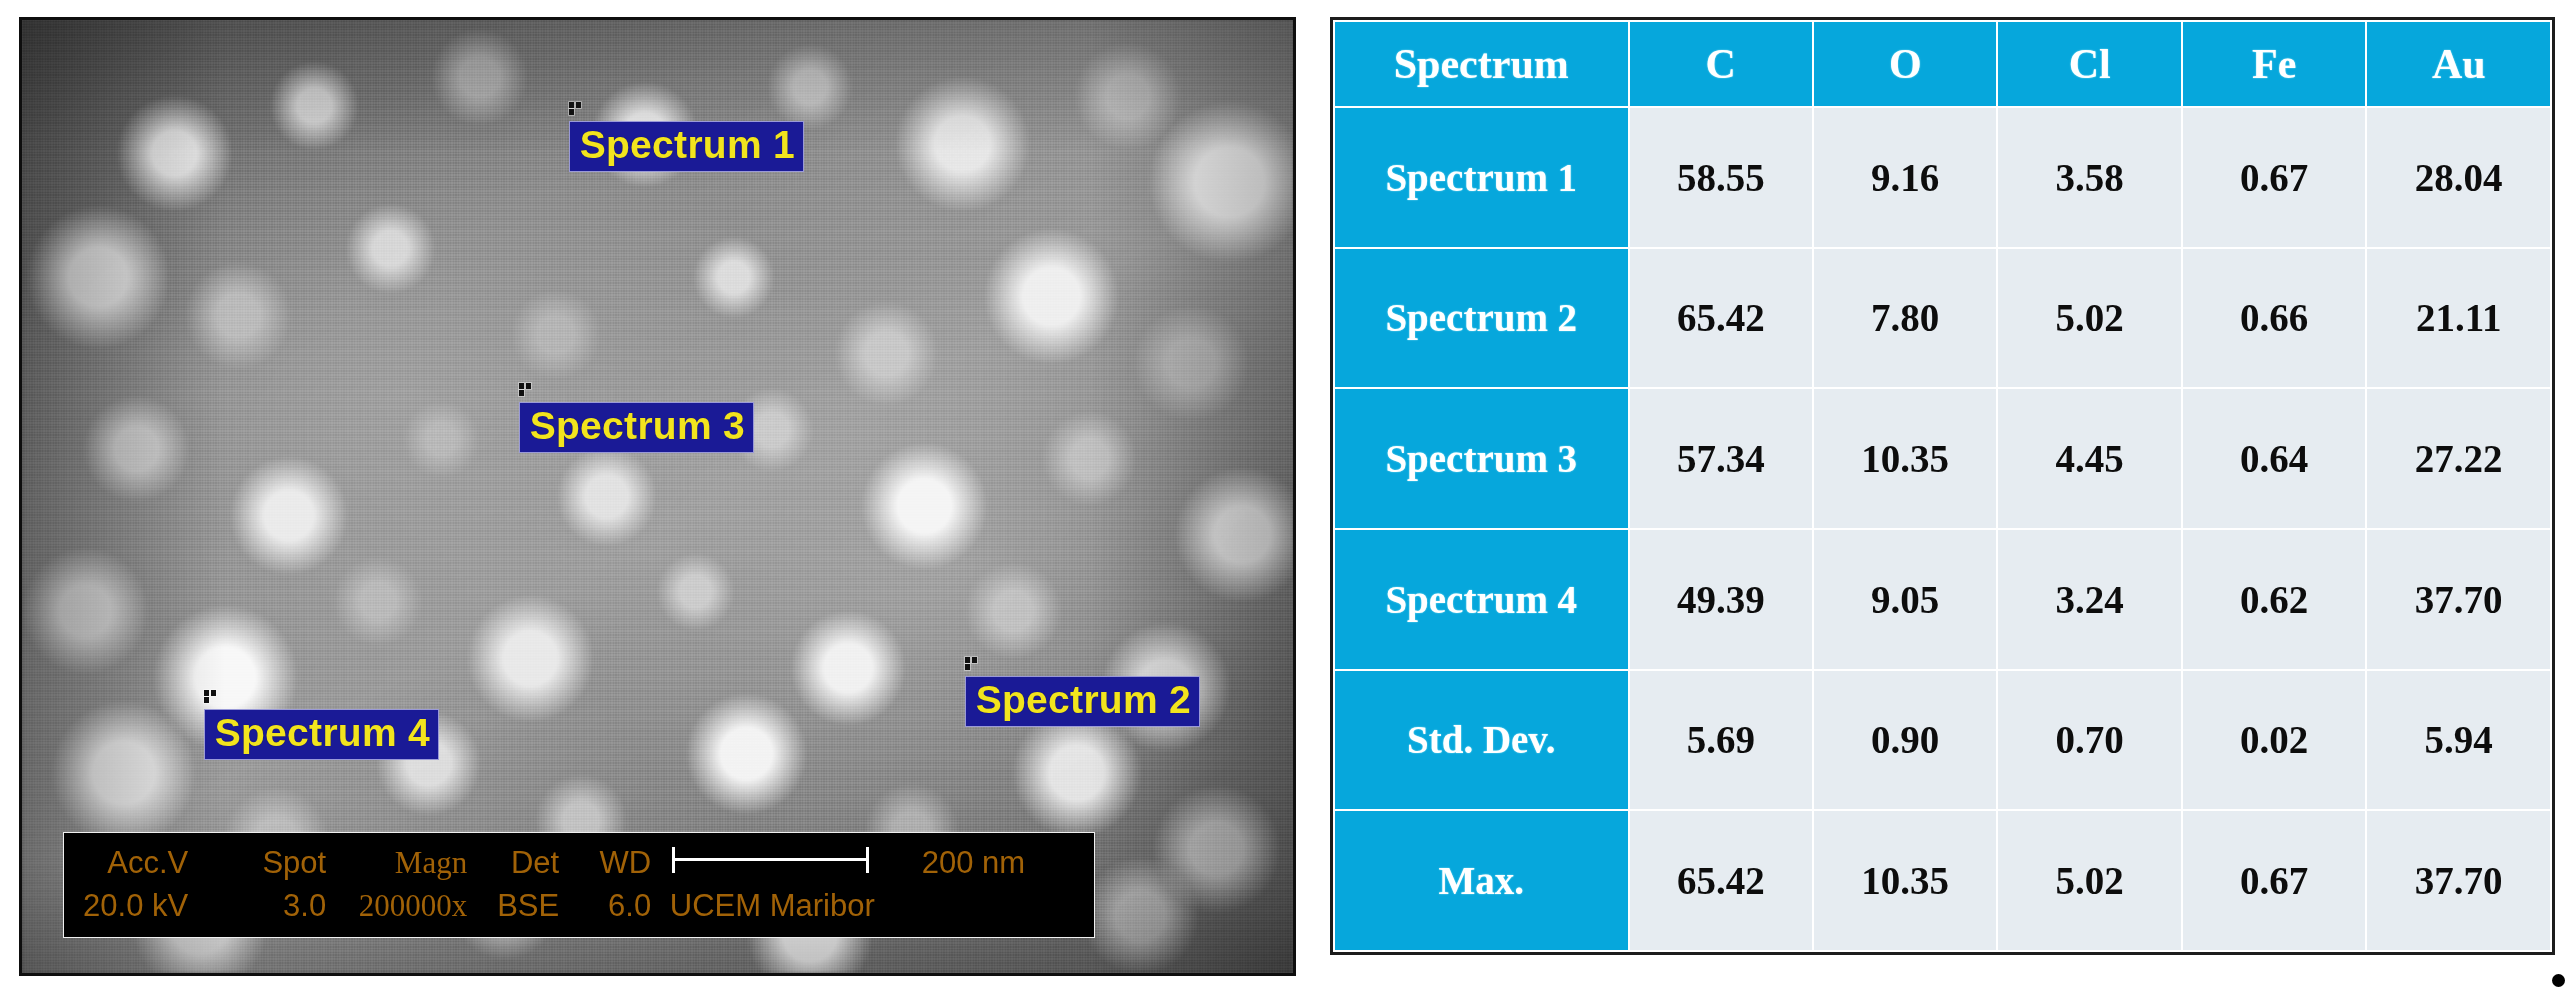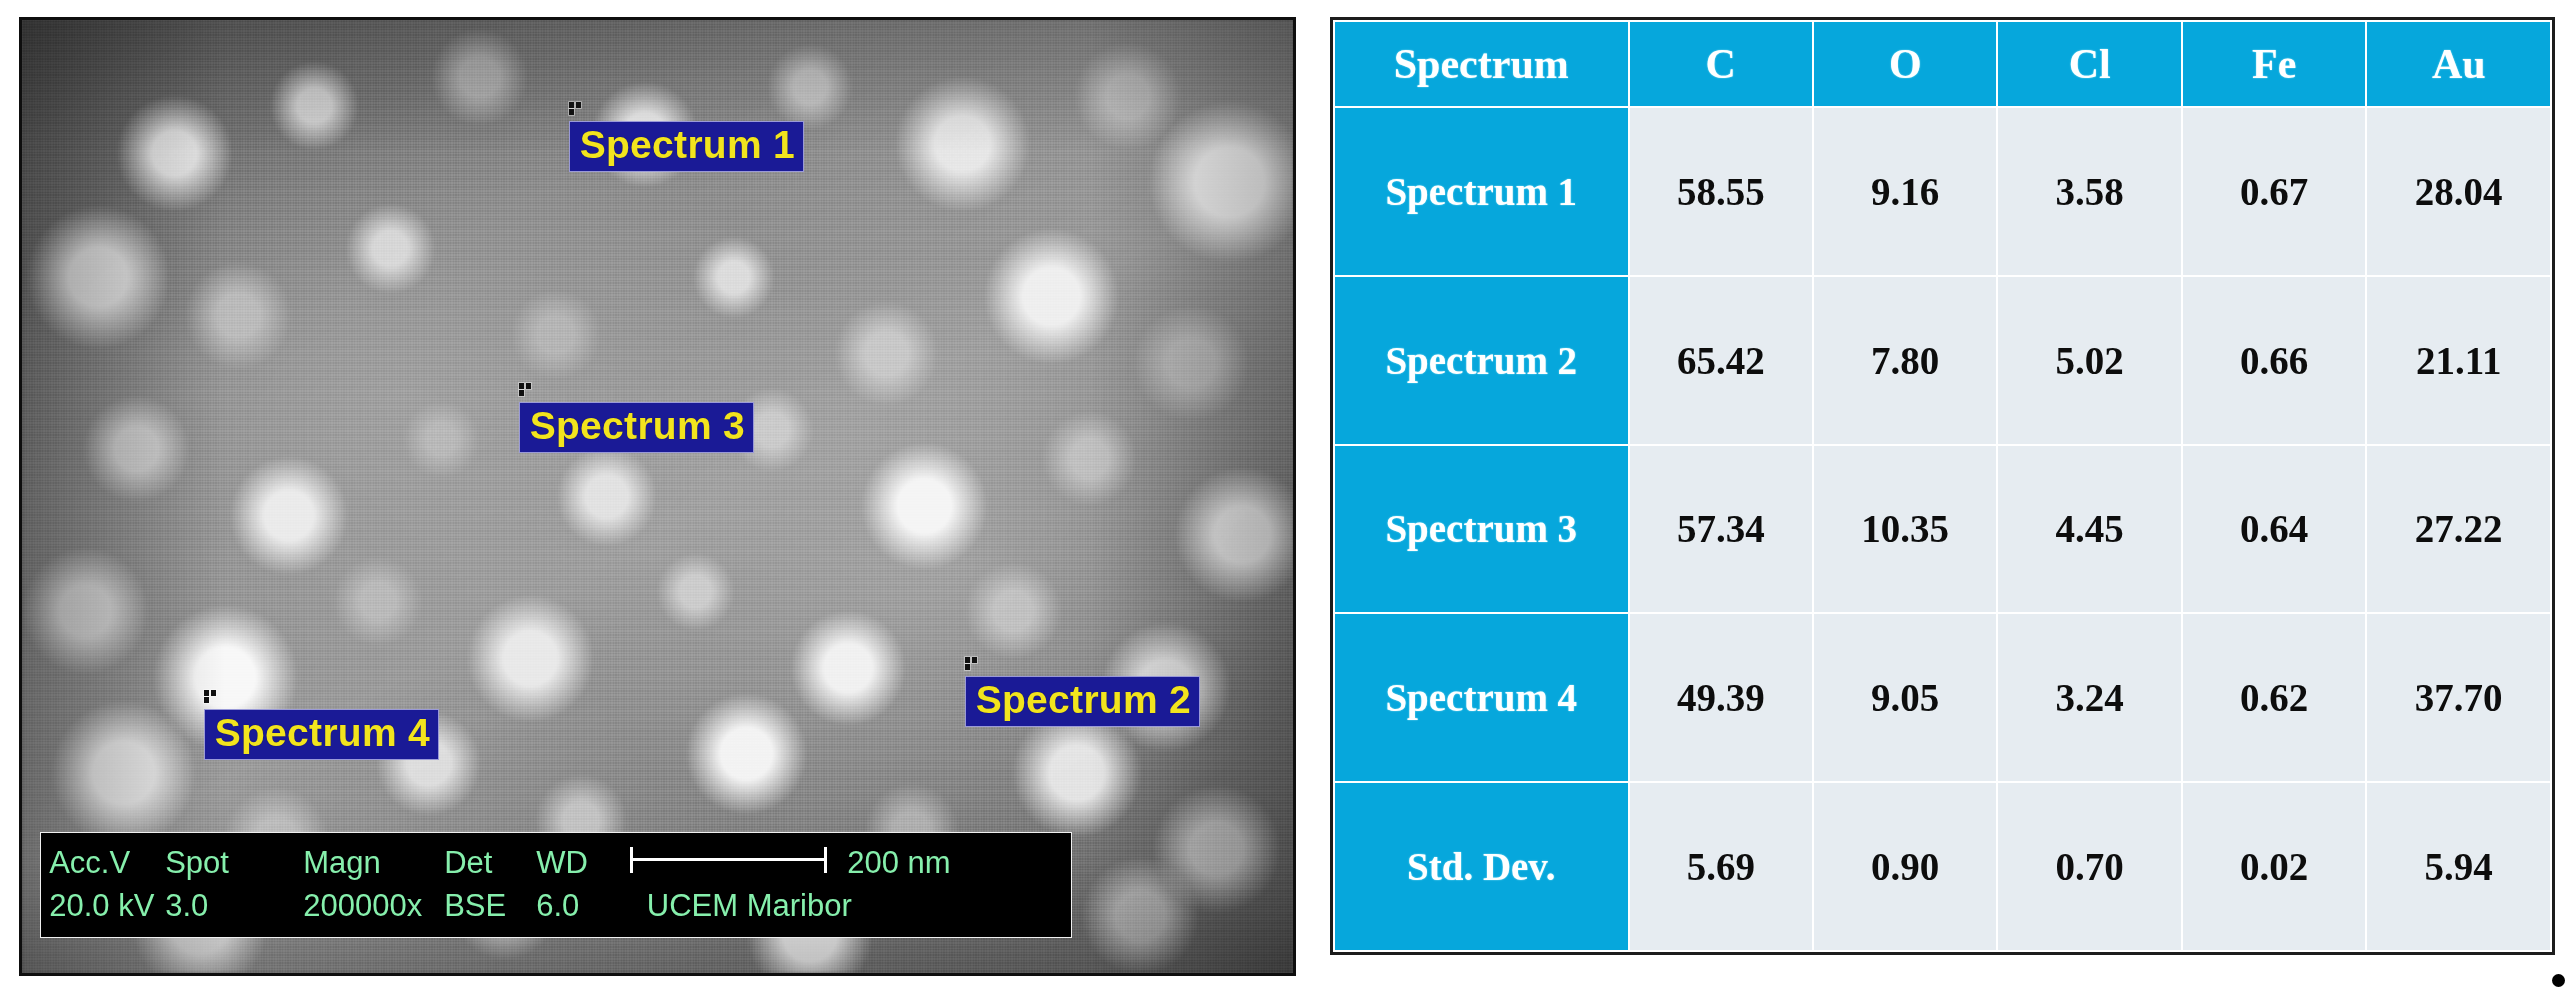--- a/index.html
+++ b/index.html
@@ -145,45 +145,46 @@
     line-height: 1.02;
     letter-spacing: 0.3px;
     padding: 3.1px 7.8px 6.2px 9.3px;
     border: 0.8px solid #9a9ad8;
     text-shadow: 0 0 0.8px rgba(0,0,0,0.6);
   }
 
   
   #sem-infobar {
     position: absolute;
-    left: 18px;
+    left: 41px;
     top: 812px;
     width: 1032px;
     height: 106px;
     background: #000000;
     border: 1.6px solid #f0f0f0;
     box-sizing: border-box;
-    color: #86efac;
+    color: #a16207;
     font-family: "Liberation Sans", sans-serif;
     font-size: 31px;
     line-height: 1.0;
     padding: 7.8px 0 0 7.8px;
     overflow: hidden;
+    text-align: right;
   }
   .info-row {
     display: flex;
     align-items: center;
     height: 43px;
     white-space: nowrap;
   }
   .info-row span { display: inline-block; }
   
   .c-accv  { width: 116px; }
   .c-spot  { width: 138px; }
-  .c-magn  { width: 141px; }
+  .c-magn  { width: 141px; font-family: Liberation Serif, serif; }
   .c-det   { width: 92px; }
   .c-wd    { width: 92px; }
   .c-scale { width: 219px; position: relative; }
   .c-unit  { width: 155px; }
 
   .scalebar {
     position: relative;
     width: 200px;
     height: 26px;
   }
@@ -396,20 +397,28 @@
           <td class="val">37.70</td>
         </tr>
         <tr>
           <th class="rowhead">Std. Dev.</th>
           <td class="val">5.69</td>
           <td class="val">0.90</td>
           <td class="val">0.70</td>
           <td class="val">0.02</td>
           <td class="val">5.94</td>
         </tr>
+        <tr>
+          <th class="rowhead">Max.</th>
+          <td class="val">65.42</td>
+          <td class="val">10.35</td>
+          <td class="val">5.02</td>
+          <td class="val">0.67</td>
+          <td class="val">37.70</td>
+        </tr>
       </tbody>
     </table>
   </div>
 
   <div id="trailing-dot"></div>
 
 </div>
 
 
 </body></html>

